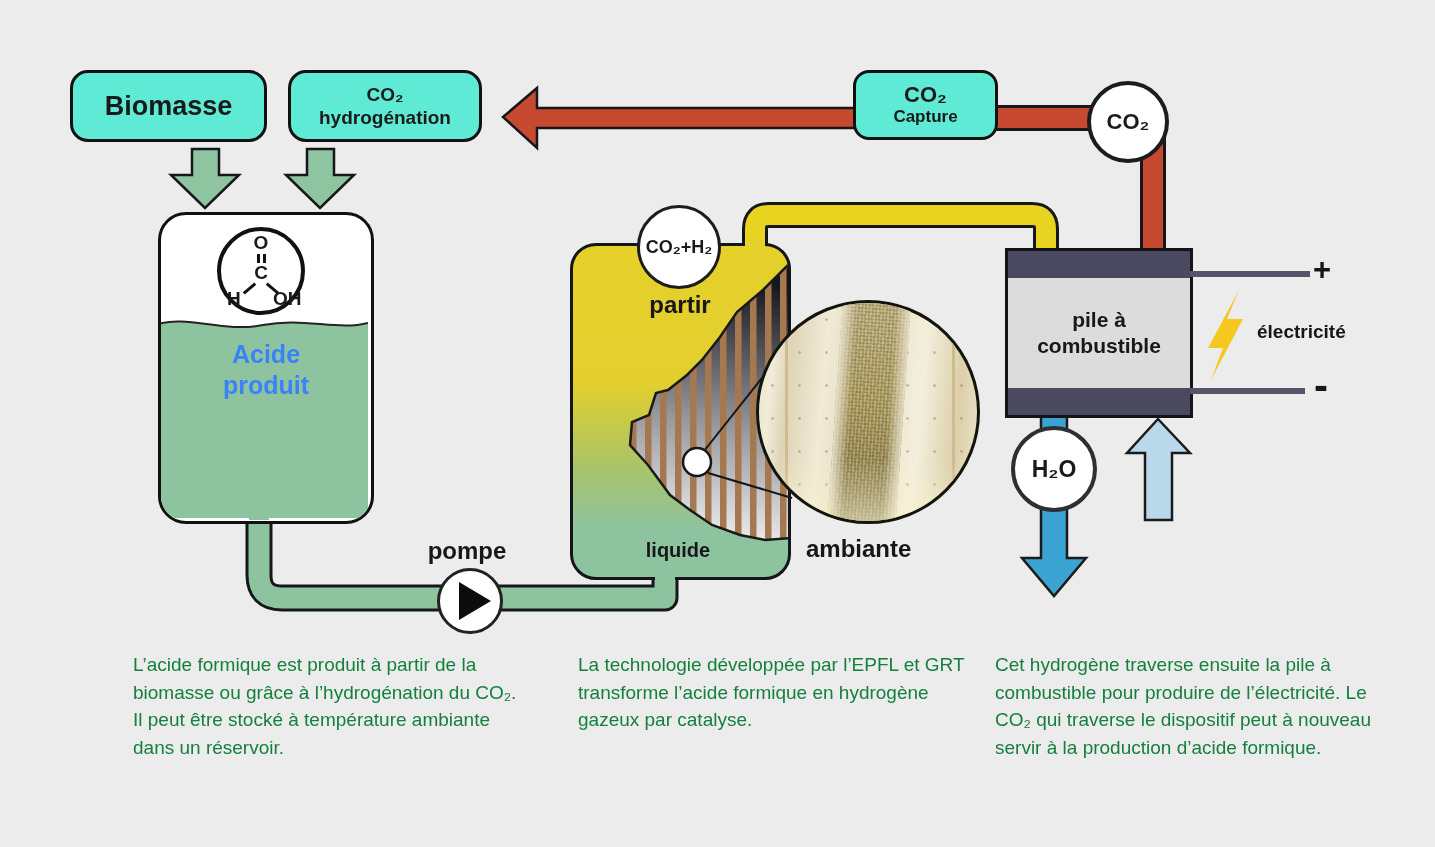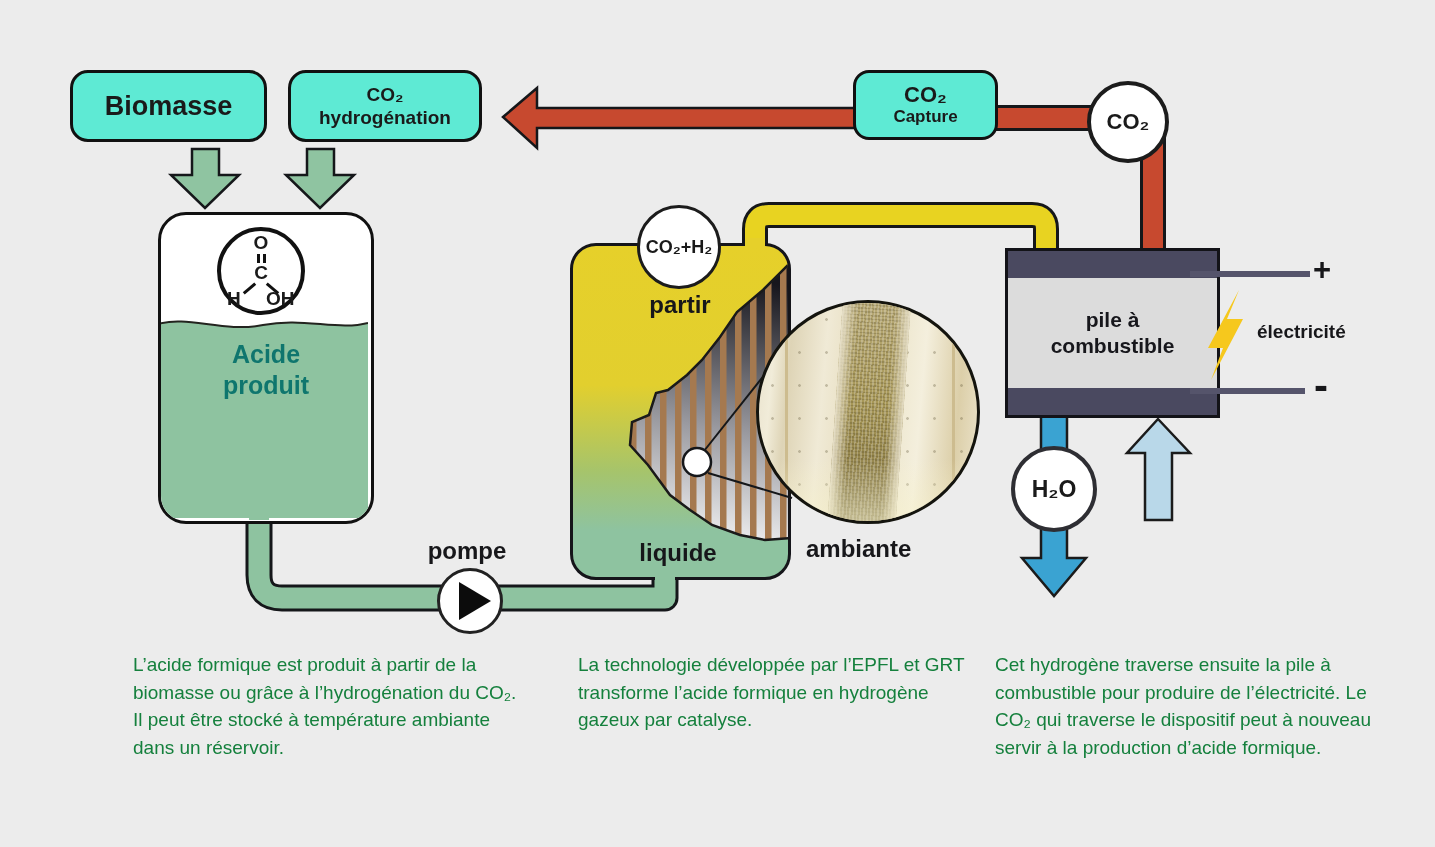--- a/index.html
+++ b/index.html
@@ -9,33 +9,33 @@
   .box{position:absolute;background:#5eead4;border:3px solid #111;border-radius:18px;
        display:flex;flex-direction:column;align-items:center;justify-content:center;
        text-align:center;font-weight:bold;}
   .circle{position:absolute;background:#fff;border:4px solid #1c1c1c;border-radius:50%;
        display:flex;align-items:center;justify-content:center;font-weight:bold;box-sizing:border-box;}
   .lbl{position:absolute;font-weight:bold;color:#17171a;}
   .para{position:absolute;font-size:19px;line-height:27.5px;color:#15803d;}
   
   .tank{position:absolute;left:158px;top:212px;width:210px;height:306px;background:#fff;
         border:3.5px solid #111;border-radius:28px;overflow:hidden;box-sizing:content-box;}
-  .tank-label{position:absolute;left:0;right:0;top:124px;text-align:center;color:#0f766e;
+  .tank-label{position:absolute;left:0;right:0;top:124px;text-align:center;color:#3b82f6;
         font-weight:bold;font-size:25px;line-height:31px;}
   .molecule{position:absolute;left:217px;top:227px;width:80px;height:80px;background:#fff;
         border:4px solid #111;border-radius:50%;font-weight:bold;font-size:19px;}
   .molecule span{position:absolute;}
   .bond{position:absolute;height:3px;background:#111;}
   
   .gcontainer{position:absolute;left:570px;top:243px;width:215px;height:331px;
         border:3px solid #15151a;border-radius:26px;overflow:hidden;
         background:linear-gradient(180deg,#e6d02a 0%,#e2cf2e 42%,#a6c46b 68%,#8ec3a0 86%,#8ec3a0 100%);}
   
   .cell{position:absolute;left:1005px;top:248px;width:182px;height:164px;background:#dcdcdc;
-        border:3px solid #131318;padding-left:27px;}
+        border:3px solid #131318;}
   .cell-band{position:absolute;left:0;right:0;height:27px;background:#4a4960;}
   .cell-text{position:absolute;inset:0;display:flex;align-items:center;justify-content:center;
         text-align:center;font-weight:bold;font-size:21px;line-height:26px;color:#17171c;}
   .wire{position:absolute;height:6px;background:#55546b;}
   .pump{position:absolute;left:437px;top:568px;width:66px;height:66px;background:#fff;
         border:3px solid #222;border-radius:50%;box-sizing:border-box;}
   .pump-tri{position:absolute;left:19px;top:11px;width:0;height:0;
         border-left:32px solid #0c0c0c;border-top:19px solid transparent;border-bottom:19px solid transparent;}
   
   .photo{position:absolute;left:756px;top:300px;width:224px;height:224px;border:3.5px solid #14140e;
@@ -103,21 +103,21 @@
   </div>
 
   <div class="molecule">
     <span style="left:0;right:0;top:1px;text-align:center;">O</span>
     <span class="bond" style="left:36px;top:23px;width:3px;height:9px;"></span>
     <span class="bond" style="left:42px;top:23px;width:3px;height:9px;"></span>
     <span style="left:0;right:0;top:31px;text-align:center;">C</span>
     <span class="bond" style="left:21px;top:56px;width:15px;transform:rotate(-40deg);"></span>
     <span class="bond" style="left:44px;top:56px;width:15px;transform:rotate(40deg);"></span>
     <span style="left:6px;top:57px;">H</span>
-    <span style="left:45px;top:57px;">OH</span>
+    <span style="left:52px;top:57px;">OH</span>
   </div>
 
   <div class="gcontainer">
     <svg width="221" height="337" viewBox="0 0 221 337" style="position:absolute;left:-3px;top:-3px;">
       <defs>
         <linearGradient id="memgrad" x1="0.1" y1="0" x2="0" y2="1">
           <stop offset="0" stop-color="#17161d"></stop>
           <stop offset="0.55" stop-color="#9a9aa0"></stop>
           <stop offset="1" stop-color="#fafafa"></stop>
         </linearGradient>
@@ -163,38 +163,38 @@
   </svg>
 
   <div class="circle" style="left:1087px;top:81px;width:82px;height:82px;font-size:22px;">
     <span>CO₂</span>
   </div>
 
   <div class="circle" style="left:637px;top:205px;width:84px;height:84px;border-width:3px;font-size:18px;">
     <span>CO₂+H₂</span>
   </div>
 
-  <div class="circle" style="left:1011px;top:446px;width:86px;height:86px;border-color:#2e2e33;font-size:23px;">
+  <div class="circle" style="left:1011px;top:426px;width:86px;height:86px;border-color:#2e2e33;font-size:23px;">
     <span>H₂O</span>
   </div>
 
 
   <div class="pump">
     <div class="pump-tri"></div>
   </div>
 
   <div class="photo">
     <div class="photo-line" style="left:26px;"></div>
     <div class="photo-line" style="right:22px;"></div>
     <div class="photo-tube"></div>
     <div class="photo-glow"></div>
   </div>
 
   <div class="lbl" style="left:620px;top:291px;width:120px;text-align:center;font-size:24px;">partir</div>
-  <div class="lbl" style="left:608px;top:539px;width:140px;text-align:center;font-size:24px;">liquide</div>
+  <div class="lbl" style="left:608px;top:539px;width:140px;text-align:center;font-size:20px;">liquide</div>
   <div class="lbl" style="left:806px;top:535px;font-size:24px;">ambiante</div>
   <div class="lbl" style="left:412px;top:537px;width:110px;text-align:center;font-size:24px;">pompe</div>
   <div class="lbl" style="left:1257px;top:321px;font-size:19px;">électricité</div>
 
   <div class="para" style="left:133px;top:651px;width:385px;">L’acide formique est produit à partir de la biomasse ou grâce à l’hydrogénation du CO₂. Il peut être stocké à température ambiante dans un réservoir.</div>
   <div class="para" style="left:995px;top:651px;width:380px;">Cet hydrogène traverse ensuite la pile à combustible pour produire de l’électricité. Le CO₂ qui traverse le dispositif peut à nouveau servir à la production d’acide formique.</div>
   <div class="para" style="left:578px;top:651px;width:390px;">La technologie développée par l’EPFL et GRT transforme l’acide formique en hydrogène gazeux par catalyse.</div>
 
 </div>
 

